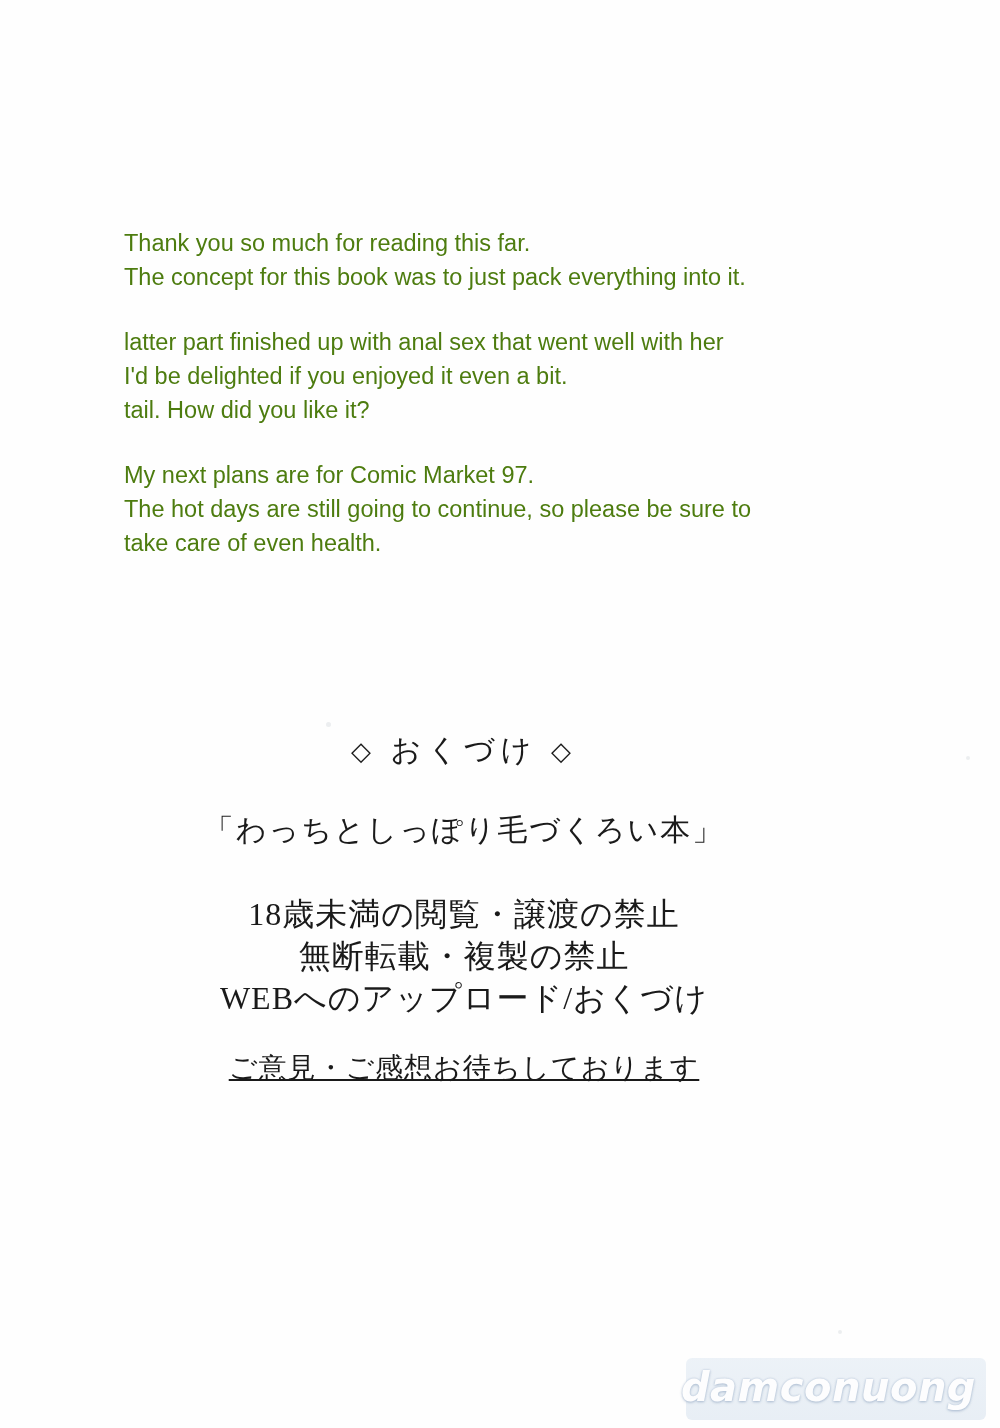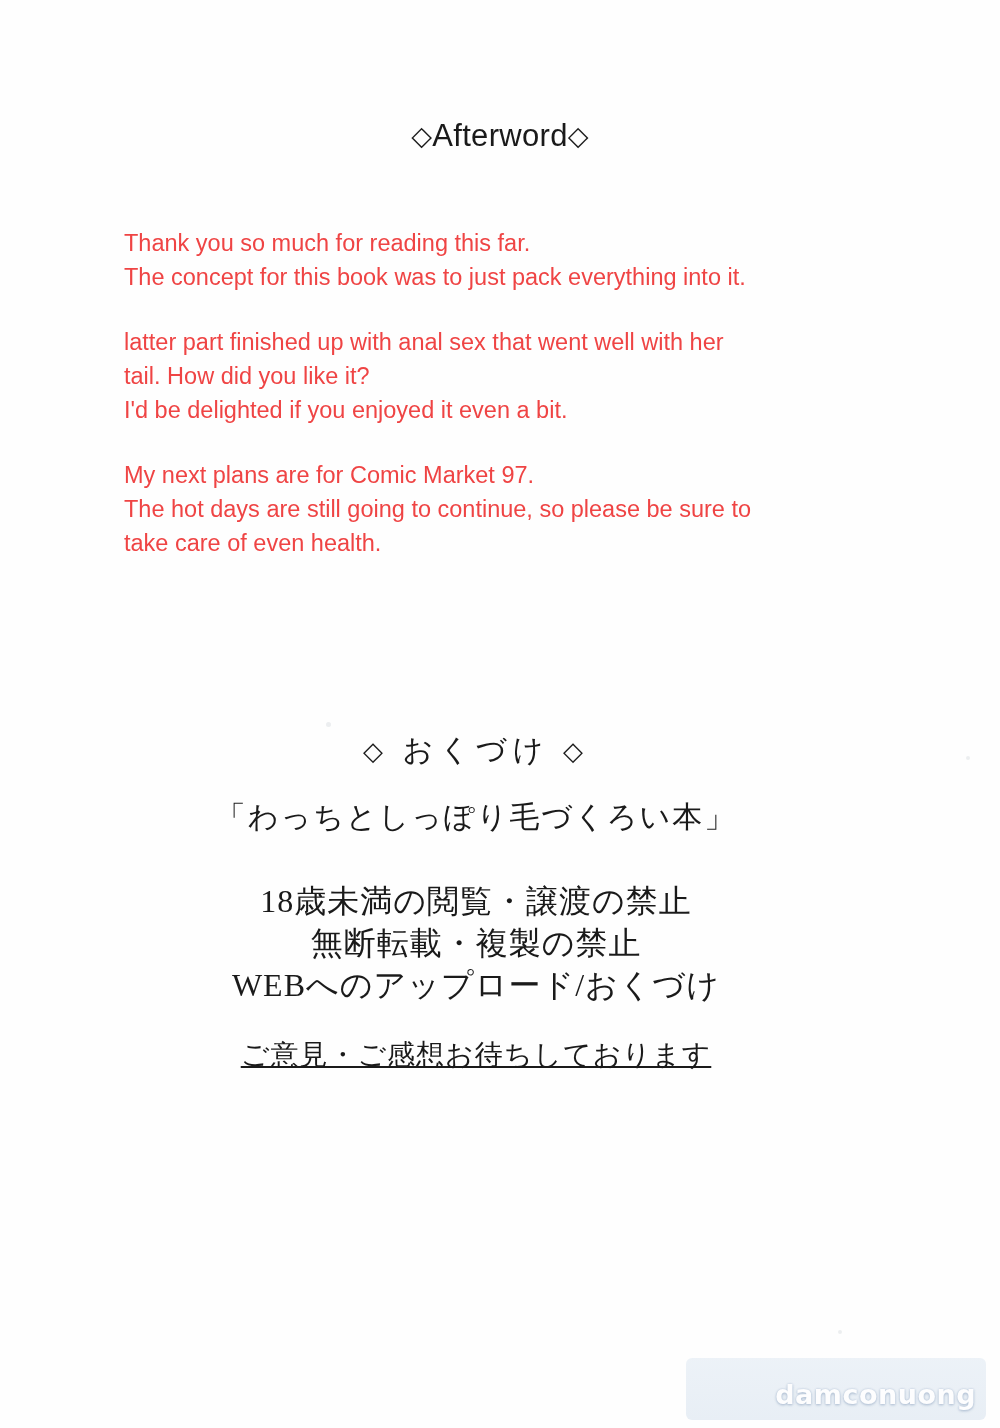--- a/index.html
+++ b/index.html
@@ -40,49 +40,49 @@
   }
 
   
   .english-body {
     position: absolute;
     top: 226px;
     left: 124px;
     width: 770px;
     font-size: 23.5px;
     line-height: 34px;
-    color: #ef4444;
+    color: #4d7c0f;
     font-family: "Liberation Sans", sans-serif;
   }
   .english-body p {
     margin: 0;
   }
   .english-body .gap {
     height: 31px;
   }
 
   
   .colophon {
     position: absolute;
     top: 730px;
-    left: 12px;
+    left: 0;
     width: 928px;
     text-align: center;
     font-family: "Liberation Serif", serif;
     color: #1a1a1a;
   }
   .colophon-title {
     font-size: 30px;
     letter-spacing: 6px;
   }
   .colophon-title .dia {
     font-size: 26px;
   }
   .book-title {
-    margin-top: 26px;
+    margin-top: 39px;
     font-size: 30px;
     letter-spacing: 2px;
   }
   .imprint-block {
     margin-top: 34px;
     font-size: 25px;
     line-height: 33px;
     letter-spacing: 0.5px;
   }
   .warning-block {
@@ -96,28 +96,29 @@
     font-size: 28px;
     letter-spacing: 1px;
     text-decoration: underline;
   }
 
   
   .watermark {
     position: absolute;
     right: 24px;
     bottom: 18px;
-    font-size: 27px;
+    font-size: 40px;
     font-weight: bold;
     color: #ffffff;
     text-shadow: 0 0 2px rgba(180,195,215,0.95),
                  0 1px 3px rgba(150,170,195,0.85);
     letter-spacing: 0.5px;
     font-family: "DejaVu Sans", sans-serif;
     opacity: 0.92;
+    font-style: italic;
   }
   .watermark-bg {
     position: absolute;
     right: 14px;
     bottom: 8px;
     width: 300px;
     height: 62px;
     background: linear-gradient(180deg, rgba(222,232,242,0.55), rgba(205,219,234,0.45));
     border-radius: 6px;
   }
@@ -131,31 +132,28 @@
 </style>
 </head>
 <body>
 
 <div class="page">
 
   <div class="speck" style="left:326px; top:722px; width:5px; height:5px;"></div>
   <div class="speck" style="left:838px; top:1330px; width:4px; height:4px;"></div>
   <div class="speck" style="left:966px; top:756px; width:4px; height:4px;"></div>
 
-  <div class="afterword-heading">
-    <span class="diamond">◇</span><span>Afterword</span><span class="diamond">◇</span>
-  </div>
 
   <div class="english-body">
     <p>Thank you so much for reading this far.</p>
     <p>The concept for this book was to just pack everything into it.</p>
     <div class="gap"></div>
     <p>latter part finished up with anal sex that went well with her</p>
+    <p>I'd be delighted if you enjoyed it even a bit.</p>
     <p>tail. How did you like it?</p>
-    <p>I'd be delighted if you enjoyed it even a bit.</p>
     <div class="gap"></div>
     <p>My next plans are for Comic Market 97.</p>
     <p>The hot days are still going to continue, so please be sure to</p>
     <p>take care of even health.</p>
   </div>
 
   <div class="colophon">
 
     <div class="colophon-title">
       <span class="dia">◇</span>

